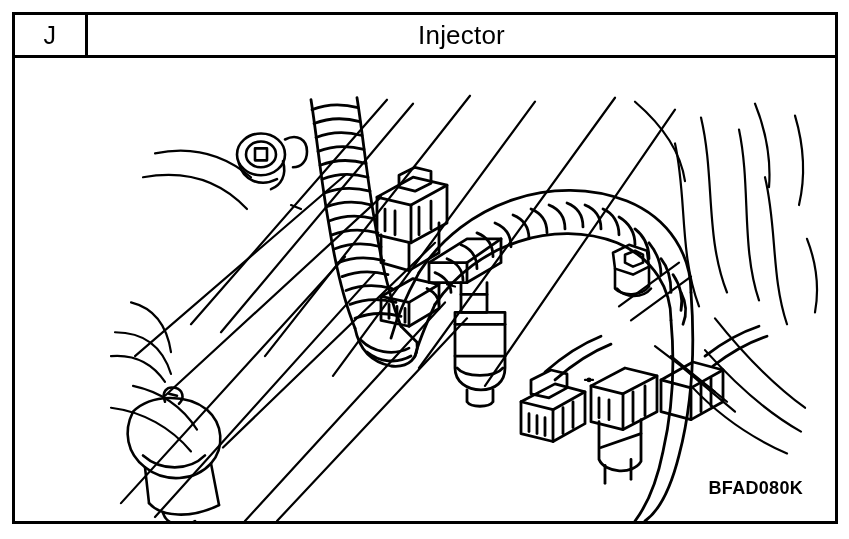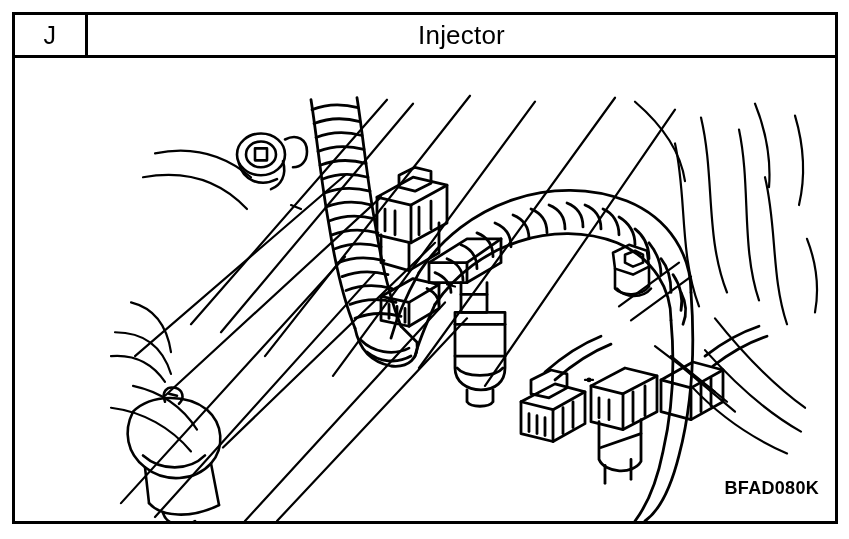--- a/index.html
+++ b/index.html
@@ -81,21 +81,21 @@
     left: 0;
     top: 0;
     width: 100%;
     height: 100%;
     display: block;
   }
 
   
   .ref-code {
     position: absolute;
-    right: 16px;
+    right: 32px;
     bottom: 22px;
     font-size: 18px;
     font-weight: bold;
     letter-spacing: 0.3px;
   }
 </style>
 </head>
 <body>
 
 <div id="page">

